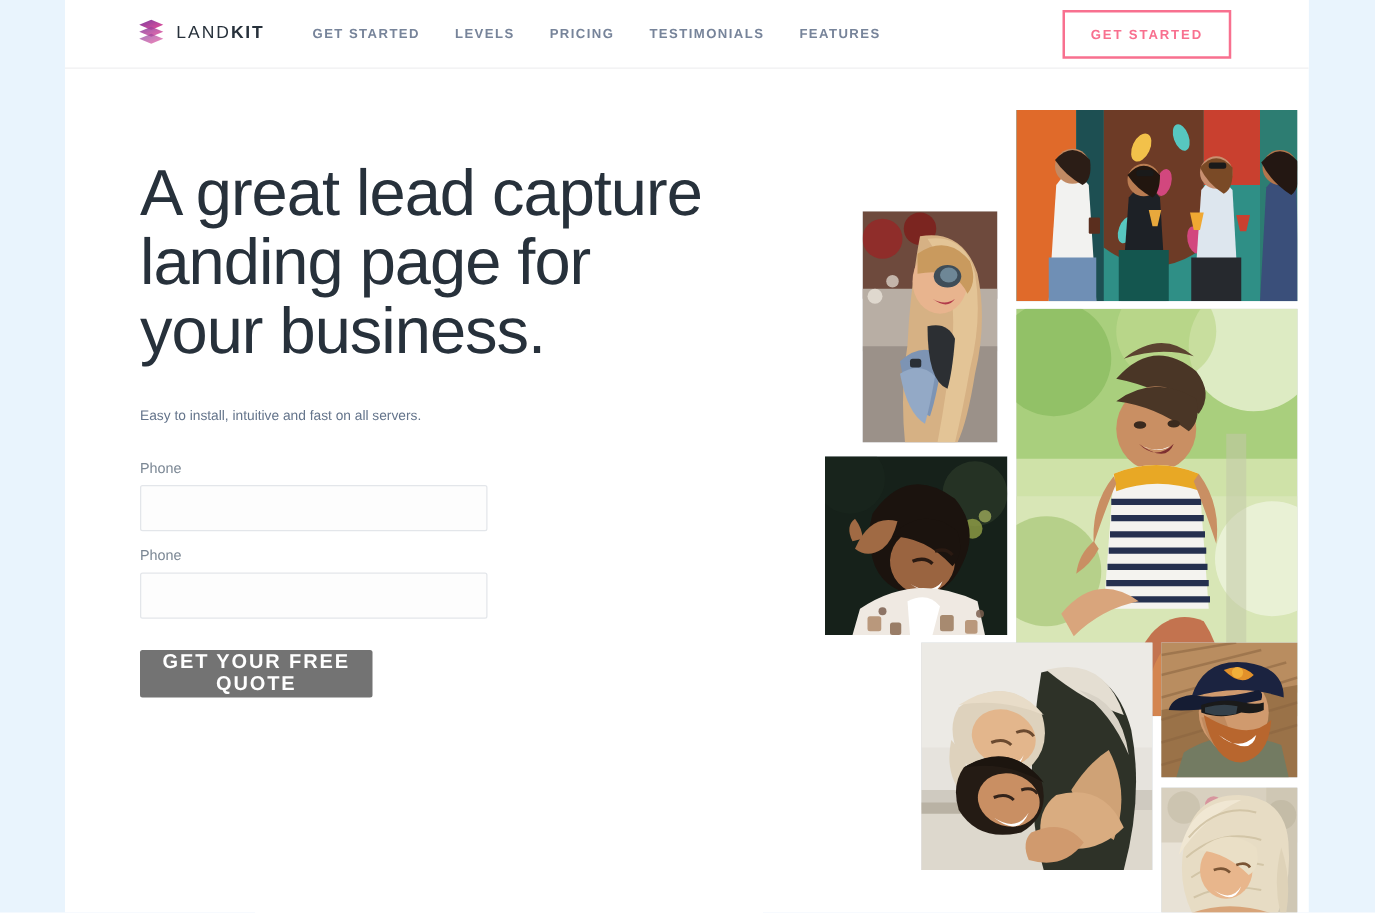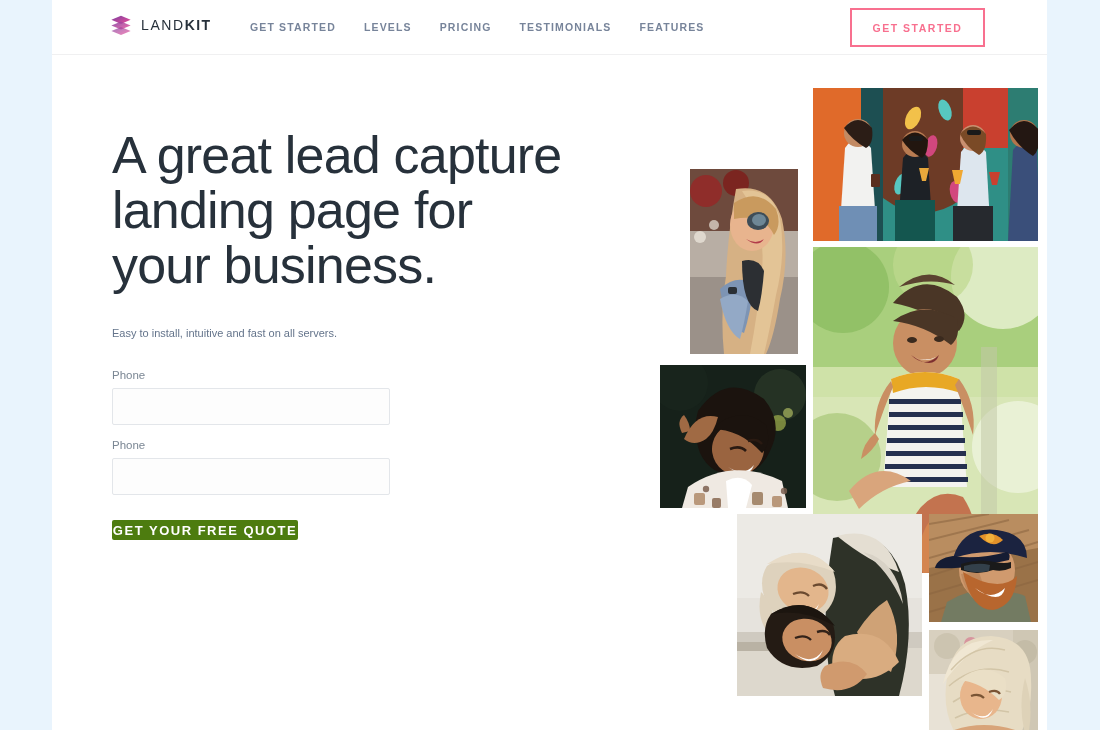--- a/index.html
+++ b/index.html
@@ -147,26 +147,26 @@
     padding: 0 11px;
     font-family: "Liberation Sans", sans-serif;
     font-size: 13px;
     color: #27313b;
     outline: none;
   }
 
   .submit-btn {
     margin-top: 11px;
     width: 186px;
-    height: 20px;
+    height: 38px;
     border: none;
-    background: #4d7c0f;
+    background: #737373;
     color: #ffffff;
     font-family: "Liberation Sans", sans-serif;
-    font-size: 13px;
+    font-size: 16px;
     font-weight: 700;
     letter-spacing: 1.5px;
     text-transform: uppercase;
     cursor: pointer;
     border-radius: 2px;
   }
 
   
   .collage {
     position: absolute;

